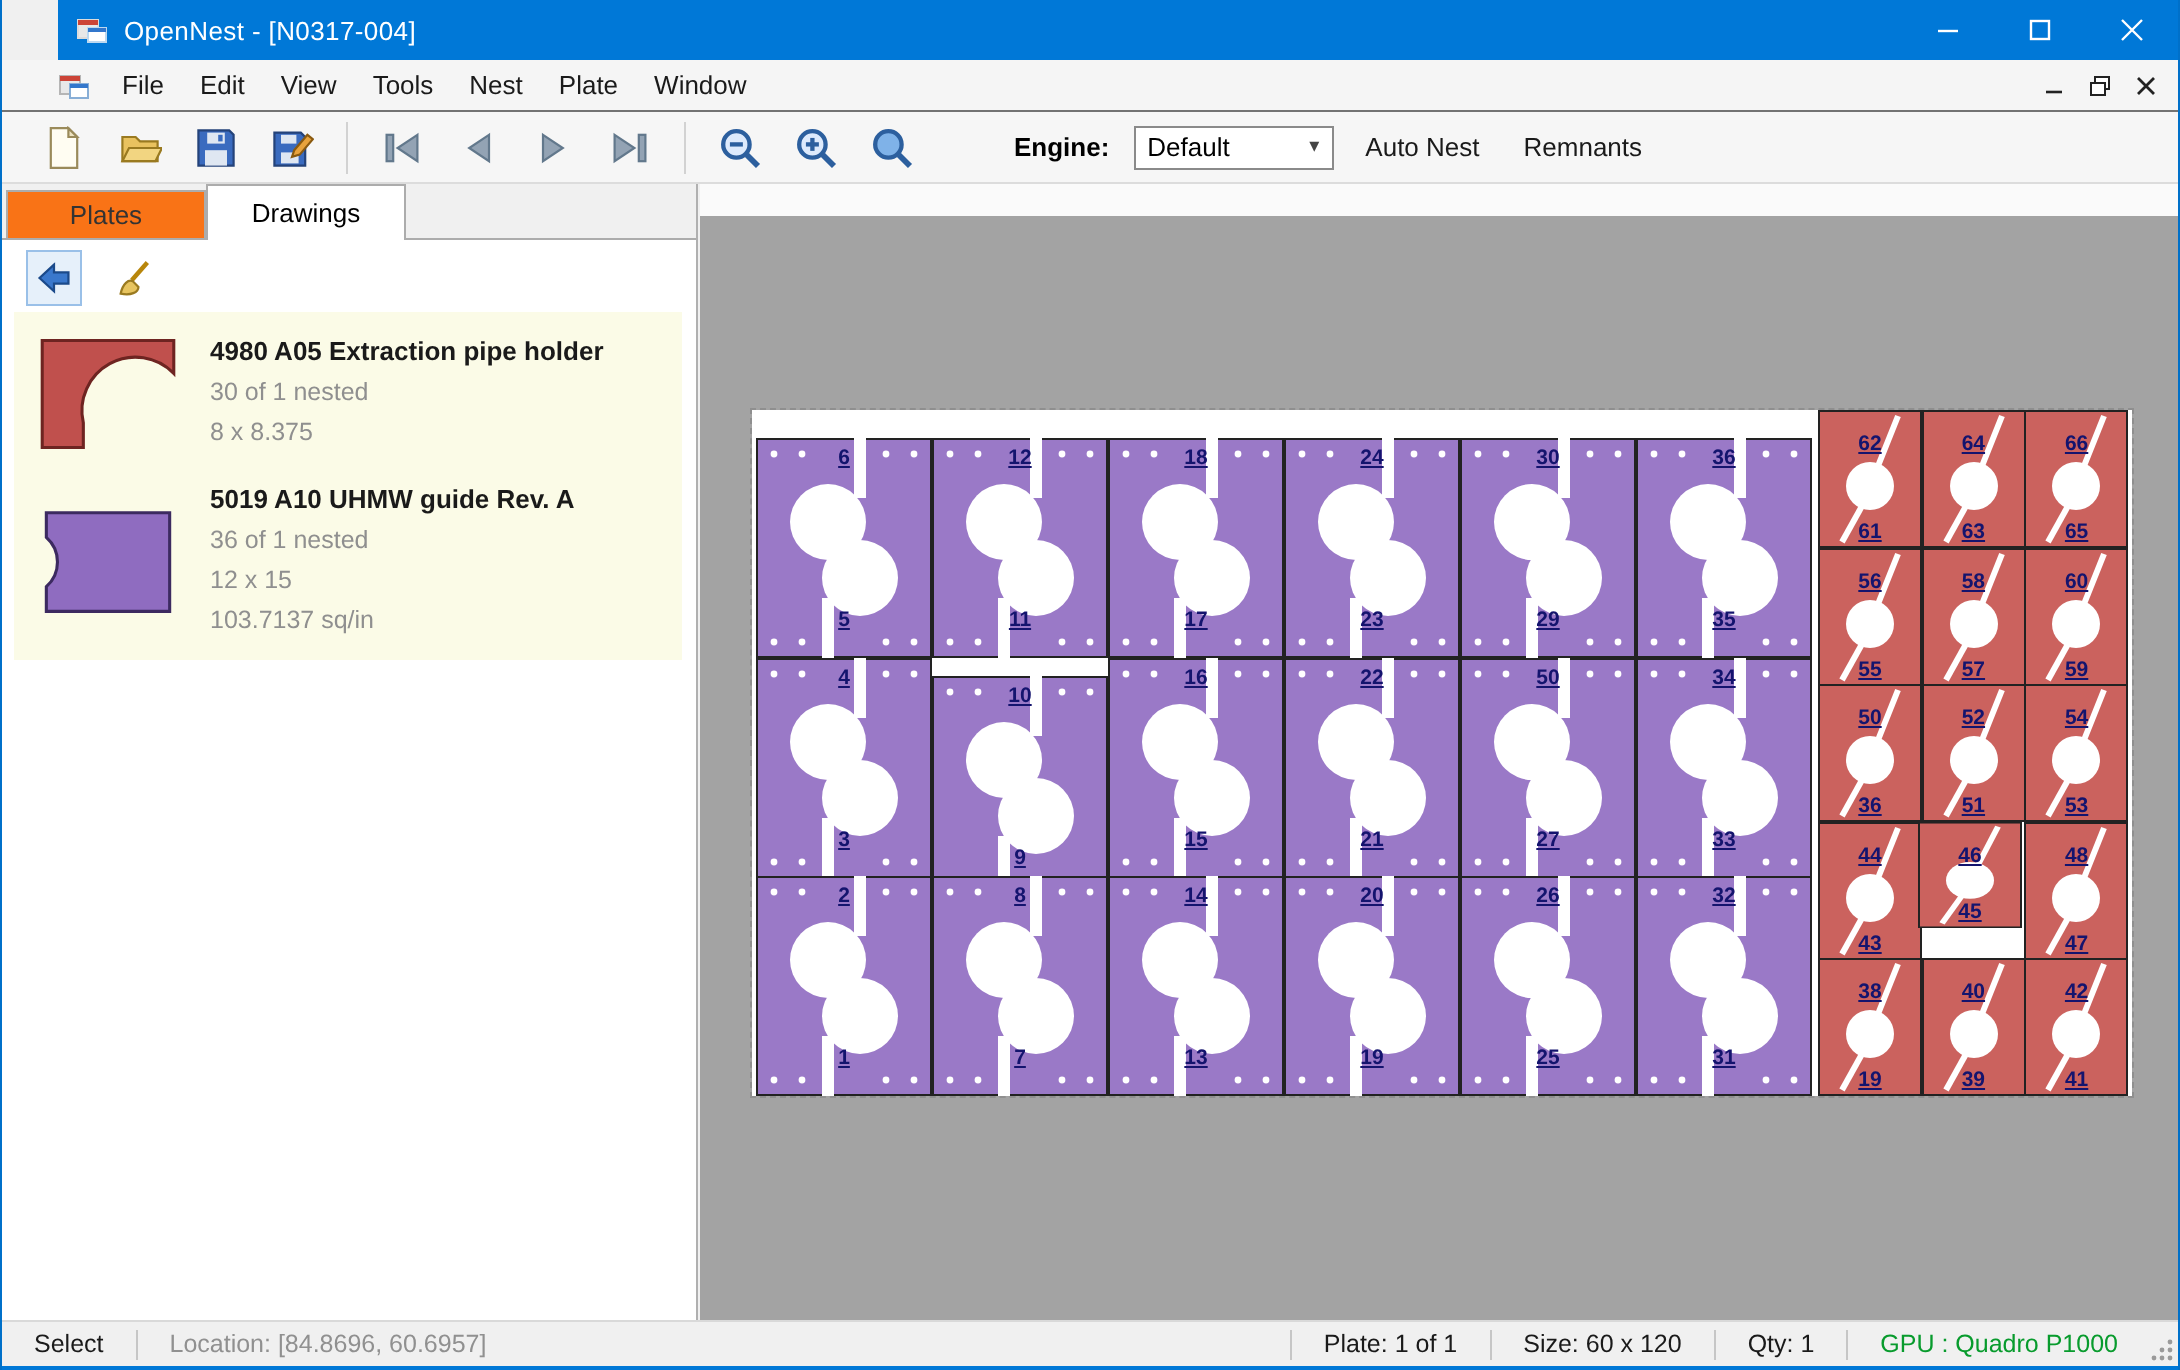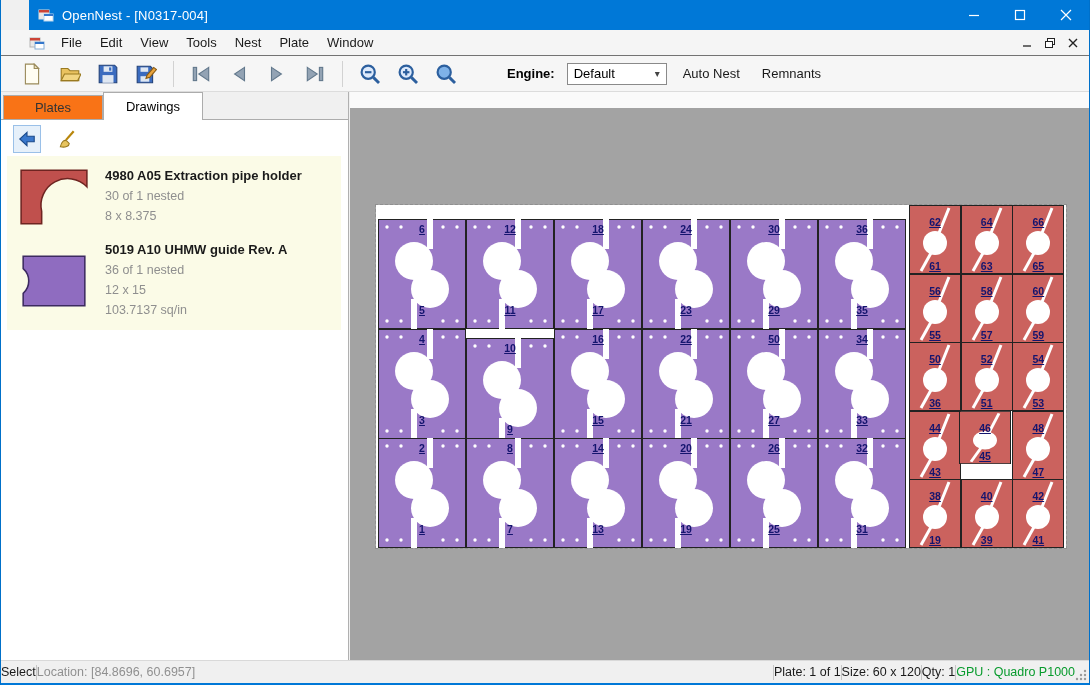--- a/index.html
+++ b/index.html
@@ -65,21 +65,21 @@
   .tile { position:absolute; }
   .tile svg { position:absolute; inset:0; width:100%; height:100%; }
   .num { position:absolute; left:0; right:0; text-align:center; font-size:10.5px; font-weight:bold;
          color:#14146e; text-decoration:underline; }
   .ptile .nt { top:4px; }  .ptile .nb { bottom:13px; }
   .rtile .nt { top:11px; } .rtile .nb { bottom:2px; }
 
   
   .statusbar { position:absolute; left:0; right:0; bottom:2px; height:23px; background:#f0f0f0;
                border-top:1px solid #d9d9d9; display:flex; align-items:center; font-size:12.5px; color:#1a1a1a; }
-  .sseg { padding:0 0; white-space:nowrap; }
+  .sseg { padding:0 16px; white-space:nowrap; }
   .ssep { width:1px; height:15px; background:#c6c6c6; }
   .sloc { color:#909090; }
   .sright { margin-left:auto; display:flex; align-items:center; height:100%;text-align:right; }
   .gpu { color:#089b2d; }
   .grip { width:14px; height:100%; position:relative; }
   .bottomedge { position:absolute; left:0; right:0; bottom:0; height:2px; background:#0078d7; }
 </style>
 </head>
 <body>
 

